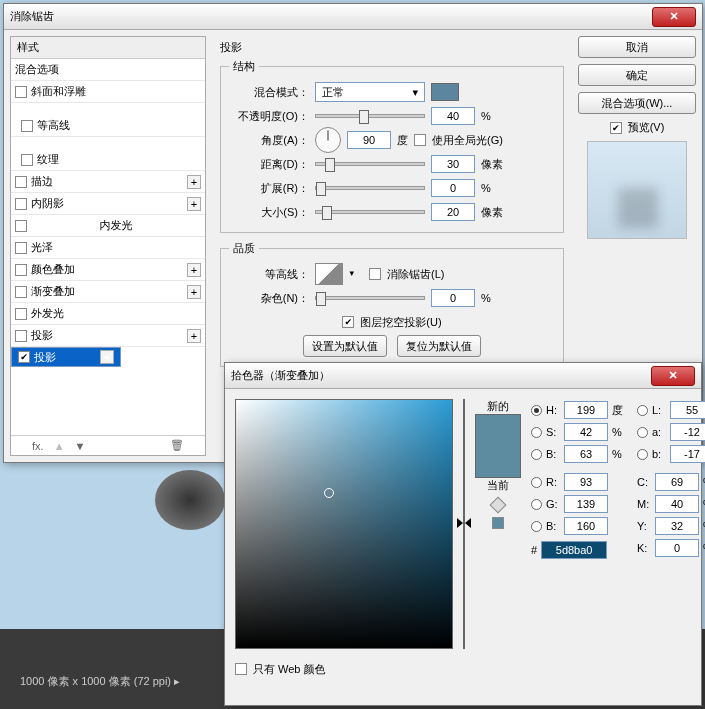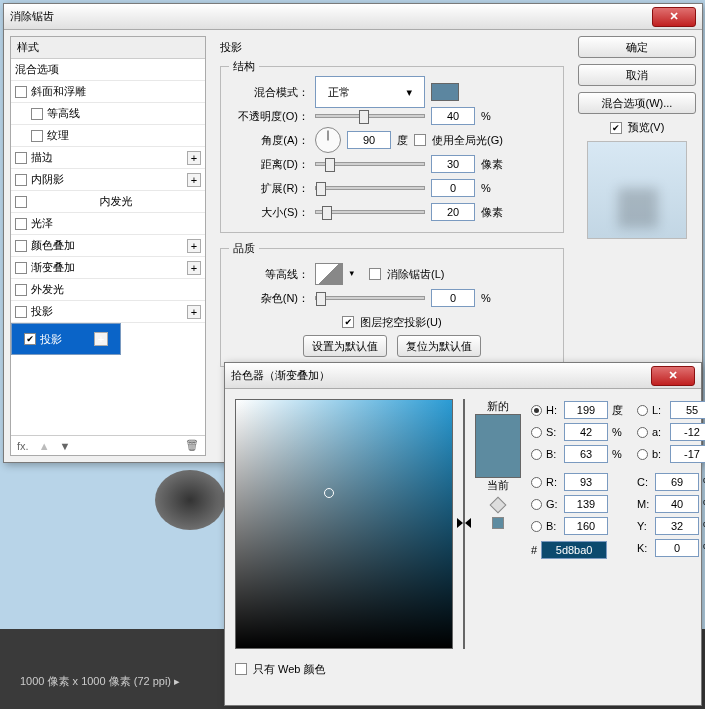--- a/index.html
+++ b/index.html
@@ -16,36 +16,36 @@
 .titlebar .ttl { flex: 1; }
 .closebtn { width: 44px; height: 20px; background: linear-gradient(#e07070, #c02020); border: 1px solid #8a1010; border-radius: 3px; display: flex; align-items: center; justify-content: center; color: #fff; font-weight: bold; }
 
 
 #dlg1 { left: 3px; top: 3px; width: 700px; height: 460px; }
 .ls-body { display: flex; height: calc(100% - 26px); padding: 6px; gap: 6px; }
 .ls-left { width: 196px; border: 1px solid #aaa; background: #fff; display: flex; flex-direction: column; }
 .ls-hdr { background: #eee; border-bottom: 1px solid #ccc; padding: 3px 6px; }
 .ls-list { flex: 1; overflow: auto; }
 .ls-item { display: flex; align-items: center; padding: 3px 4px; border-bottom: 1px solid #e8e8e8; gap: 4px; }
-.ls-item.sub { padding-left: 20px; }
+.ls-item.sub { padding-left: 10px; margin-top: 12px; }
 .ls-item.sel { background: #0a64c8; color: #fff; }
 .ls-item .cb { width: 12px; height: 12px; border: 1px solid #888; background: #fff; display: flex; align-items: center; justify-content: center; font-size: 9px; color: #000; }
 .ls-item .plus { width: 14px; height: 14px; border: 1px solid #aaa; background: #f4f4f4; display: flex; align-items: center; justify-content: center; }
-.ls-foot { border-top: 1px solid #ccc; padding: 3px 6px; display: flex; align-items: center; gap: 10px; color: #666; }
+.ls-foot { border-top: 1px solid #ccc; padding: 3px 21px; display: flex; align-items: center; gap: 10px; color: #666; }
 .ls-mid { flex: 1; padding: 4px 8px; }
 .ls-right { width: 118px; display: flex; flex-direction: column; gap: 6px; align-items: center; }
 .btn { height: 22px; border: 1px solid #888; background: linear-gradient(#fff,#e4e4e4); border-radius: 3px; display: flex; align-items: center; justify-content: center; padding: 0 8px; width: 100%; }
 fieldset { border: 1px solid #bbb; margin-bottom: 8px; padding: 6px 8px 8px 8px; }
 legend { padding: 0 4px; }
 .row { display: flex; align-items: center; gap: 6px; height: 24px; }
 .row label { width: 80px; text-align: right; }
 .sld { flex: 0 0 110px; height: 4px; background: #d0d0d0; border: 1px solid #999; position: relative; }
 .sld .th { position: absolute; top: -5px; width: 10px; height: 14px; background: #eee; border: 1px solid #666; }
 .num { width: 44px; height: 18px; border: 1px solid #7a9ac0; background: #fff; text-align: center; }
-.sel { width: 110px; height: 32px; border: 1px solid #7a9ac0; background: #fff; padding: 0 12px; display: flex; align-items: center; justify-content: space-between; }
+.sel { width: 110px; height: 20px; border: 1px solid #7a9ac0; background: #fff; padding: 0 6px; display: flex; align-items: center; justify-content: space-between; }
 .sw { width: 28px; height: 18px; border: 1px solid #666; }
 .cb2 { width: 12px; height: 12px; border: 1px solid #888; background: #fff; display: inline-flex; align-items: center; justify-content: center; font-size: 9px; }
 .angle { width: 26px; height: 26px; border: 1px solid #888; border-radius: 50%; background: #fafafa; position: relative; }
 .angle::after { content: ""; position: absolute; left: 50%; top: 50%; width: 10px; height: 1px; background: #333; transform-origin: left; transform: rotate(-90deg); }
 .contour { width: 28px; height: 22px; border: 1px solid #888; background: linear-gradient(135deg,#fff 0%,#fff 48%,#888 48%,#888 100%); display: inline-block; position: relative; }
 .contour::after { content: "▾"; position: absolute; right: -12px; top: 4px; font-size: 9px; }
 .preview-sw { width: 100px; height: 98px; border: 1px solid #bbb; background: linear-gradient(#d8e8f4,#c2d6e4); position: relative; }
 .preview-sw::after { content:""; position:absolute; left:30px; top:46px; width:40px; height:40px; background: rgba(0,0,0,.18); filter: blur(6px); }
 
 
@@ -228,22 +228,22 @@
           <span>图层挖空投影(U)</span>
         </div>
         <div class="row" style="justify-content:center;gap:10px">
           <div class="btn" style="width:auto">设置为默认值</div>
           <div class="btn" style="width:auto">复位为默认值</div>
         </div>
       </fieldset>
     </div>
 
     <div class="ls-right">
+      <div class="btn">取消</div>
       <div class="btn">确定</div>
-      <div class="btn">取消</div>
       <div class="btn">混合选项(W)...</div>
       <div class="row" style="justify-content:center;height:auto">
         <span class="cb2">✔</span>
         <span>预览(V)</span>
       </div>
       <div class="preview-sw"></div>
     </div>
   </div>
 </div>
 

